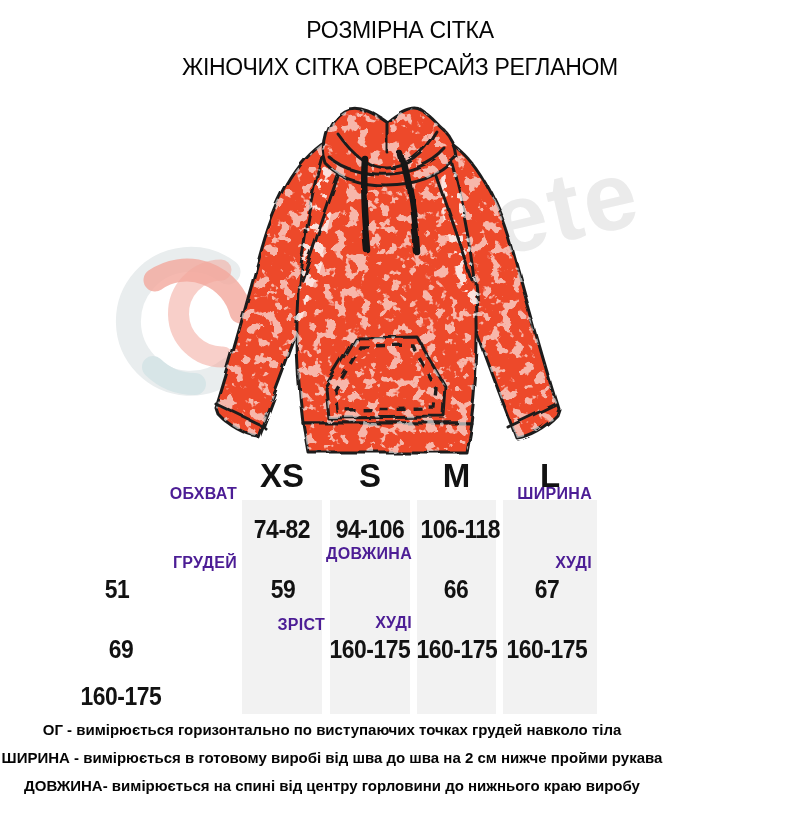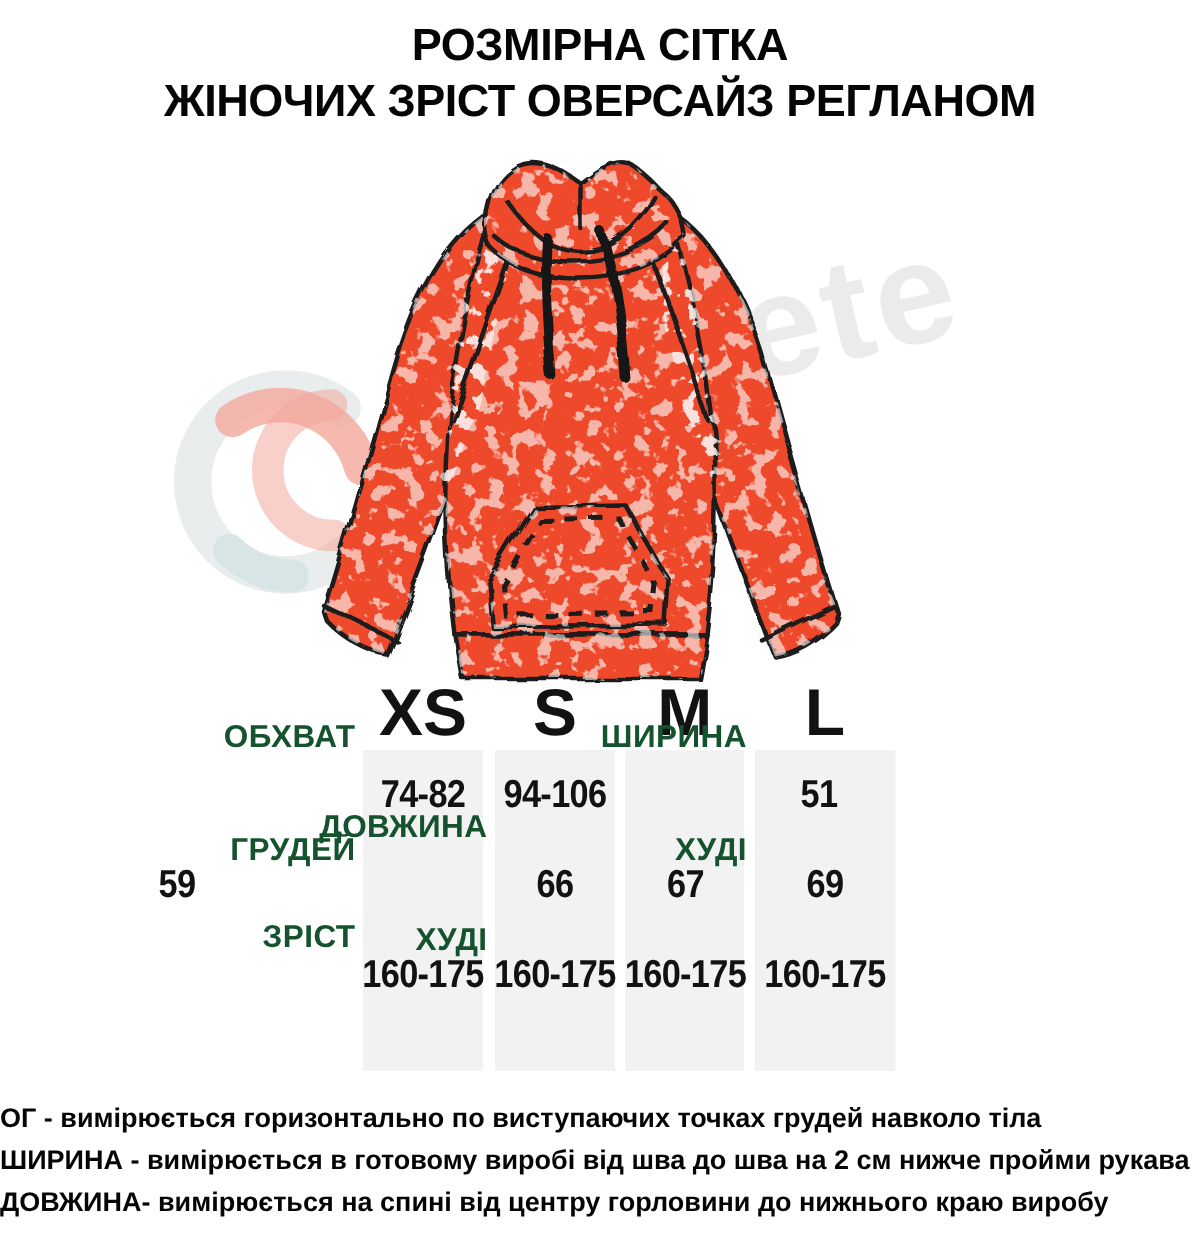--- a/index.html
+++ b/index.html
@@ -16,21 +16,21 @@
   body{
     position:relative;
     background:#ffffff;
     font-family:"Liberation Sans","DejaVu Sans",sans-serif;
     color:var(--text);
     overflow:hidden;
   }
   
   .title{
     position:absolute; top:12px; left:0; width:800px;
-    text-align:center; font-weight:700; font-size:30px; line-height:37px;
+    text-align:center; font-weight:400; font-size:23px; line-height:37px;
     letter-spacing:-0.3px; color:#050505;
   }
   
   .wm-ring{position:absolute; left:103px; top:232px; z-index:0;}
   .wm-text{
     position:absolute; left:492px; top:152px; z-index:0;
     font-size:96px; font-weight:800; color:#ebebeb; letter-spacing:3px;
     transform:rotate(-13deg);
   }
   
@@ -47,44 +47,44 @@
   .strip-m {left:417px; width:79px;}
   .strip-l {left:503px; width:94px;}
   .size-grid{
     position:absolute; left:0; top:452px; z-index:2;
     display:grid;
     grid-template-columns:242px 88px 87px 86px 94px;
     grid-template-rows:48px 58px 62px 58px 36px;
   }
   .cell{display:flex; align-items:center; justify-content:center;}
   .pad1{padding-right:8px;} .pad2{padding-right:7px;} .pad3{padding-right:7px;} .pad4{padding-right:0;}
-  .size-head{font-size:44px; font-weight:700; color:#121212;}
+  .size-head{font-size:33px; font-weight:700; color:#121212;}
   .row-label{
     flex-direction:column; align-items:flex-end; justify-content:center;
-    padding-right:5px; font-size:21px; font-weight:600; line-height:1.3;
-    letter-spacing:.3px; color:#14532d; text-align:right;gap:48px;
+    padding-right:5px; font-size:16px; font-weight:600; line-height:1.3;
+    letter-spacing:.3px; color:#4c1d95; text-align:right;gap:48px;
   }
   .val span{
     font-size:26px; font-weight:700; color:#121212; white-space:nowrap;
     display:inline-block; transform:scaleX(.88); letter-spacing:-0.5px;
   }
   
   .footnotes{
-    position:absolute; left:0; top:731px; width:664px; z-index:2;
-    text-align:center; font-weight:700; font-size:18px; line-height:28px;
+    position:absolute; left:0; top:716px; width:664px; z-index:2;
+    text-align:center; font-weight:700; font-size:15px; line-height:28px;
     color:#050505;
   }
   .footnotes div{white-space:nowrap;}
 </style>
 </head>
 <body>
 
 <div class="title">
   <div>РОЗМІРНА СІТКА</div>
-  <div>ЖІНОЧИХ ЗРІСТ ОВЕРСАЙЗ РЕГЛАНОМ</div>
+  <div>ЖІНОЧИХ СІТКА ОВЕРСАЙЗ РЕГЛАНОМ</div>
 </div>
 
 <svg class="wm-ring" width="180" height="185" viewBox="0 0 180 185">
   <path d="M125,40 A62,62 0 1 0 127,137" fill="none" stroke="var(--watermark_gray)" stroke-width="25" stroke-linecap="round"></path>
   <path d="M52,48 A56,56 0 0 1 138,80" fill="none" stroke="var(--watermark_red)" stroke-width="23" stroke-linecap="round" opacity="0.8"></path>
   <path d="M118,38 A38,38 0 1 0 120,125" fill="none" stroke="var(--watermark_red)" stroke-width="21" stroke-linecap="round" opacity="0.55"></path>
   <path d="M50,135 A60,60 0 0 0 92,152" fill="none" stroke="var(--watermark_teal)" stroke-width="22" stroke-linecap="round"></path>
 </svg>
 <div class="wm-text">ete</div>
 
@@ -164,20 +164,23 @@
   <div class="cell row-label">
     <span>ОБХВАТ</span>
     <span>ГРУДЕЙ</span>
   </div>
   <div class="cell val pad1">
       <span>74-82</span>
     </div>
   <div class="cell val pad3">
       <span>94-106</span>
     </div>
+  <div class="cell val pad4">
+      <span>106-118</span>
+    </div>
 
   <div class="cell row-label">
     <span>ШИРИНА</span>
     <span>ХУДІ</span>
   </div>
   <div class="cell val pad1">
       <span>51</span>
     </div>
   <div class="cell val pad3">
       <span>59</span>

